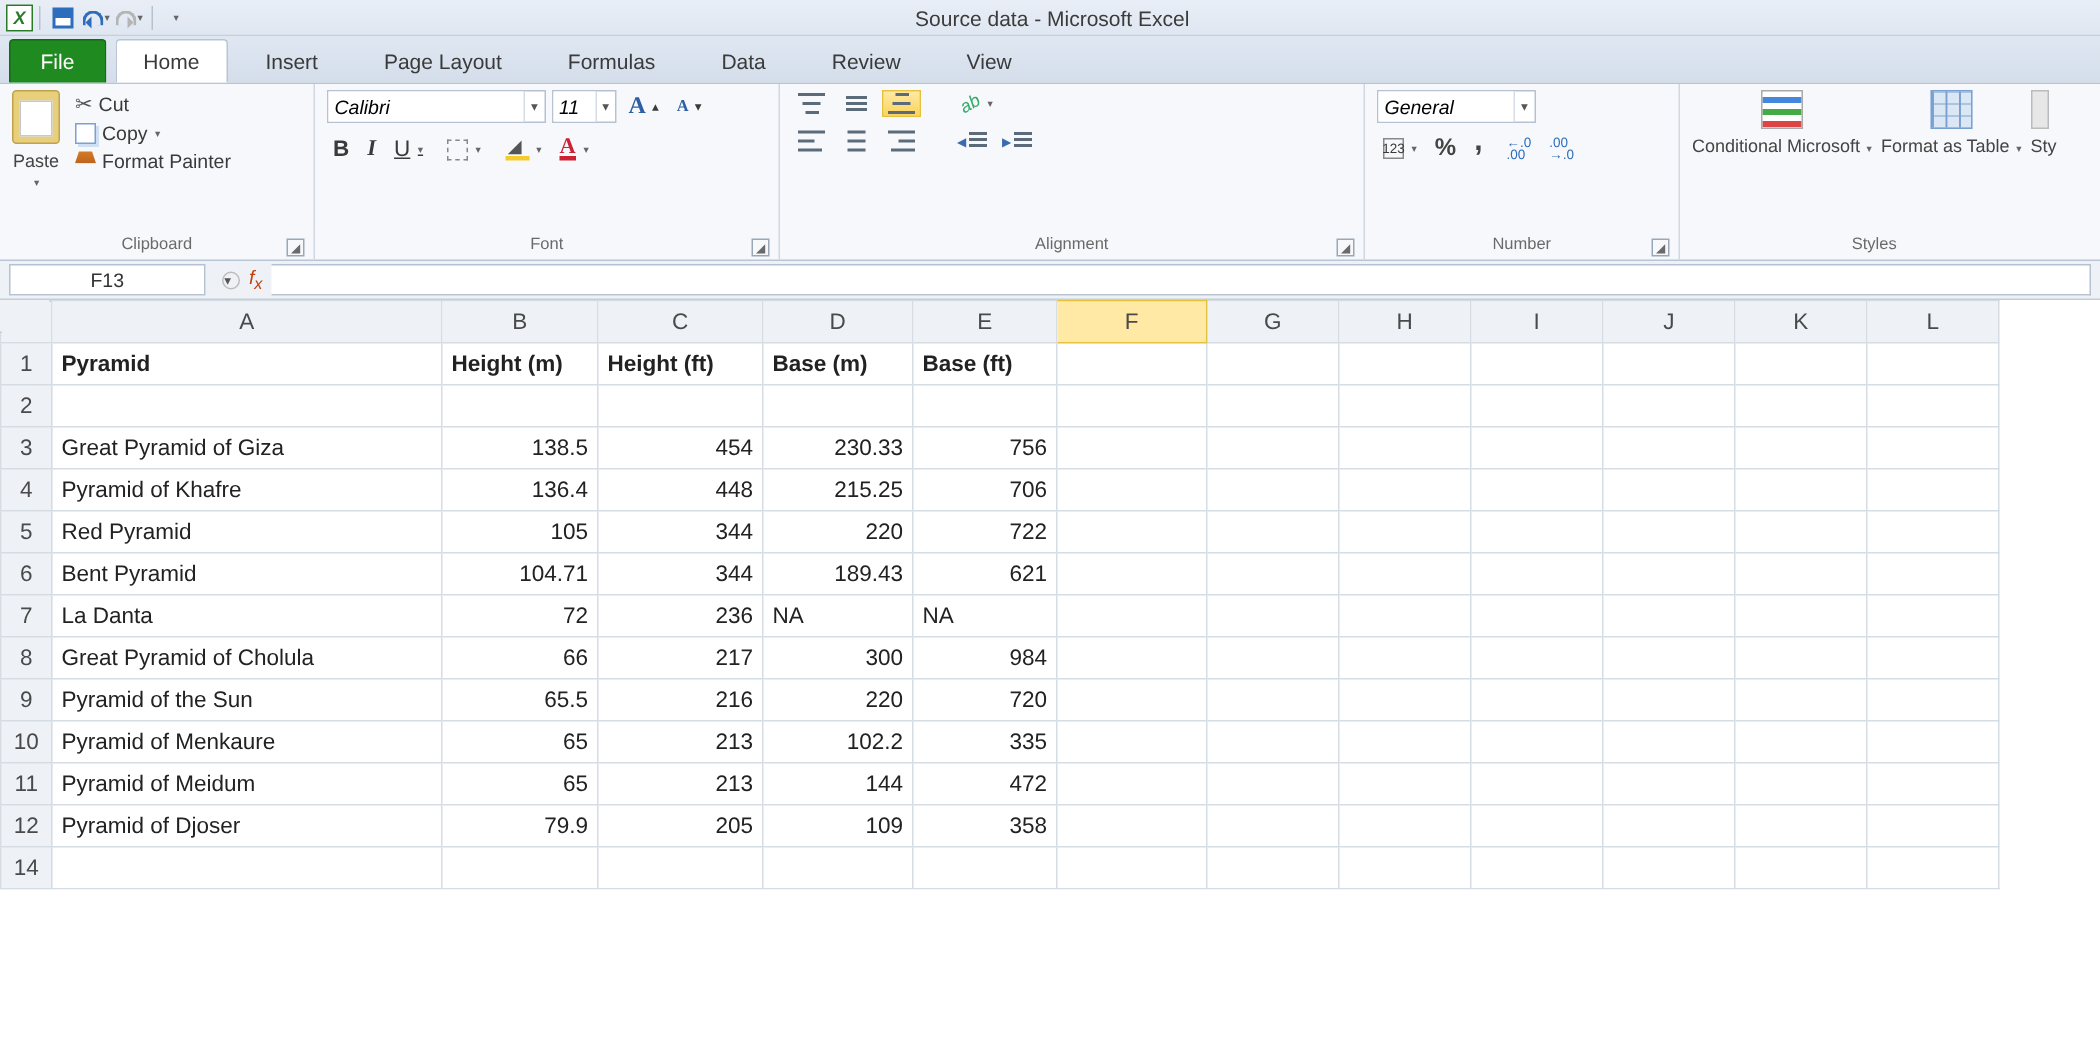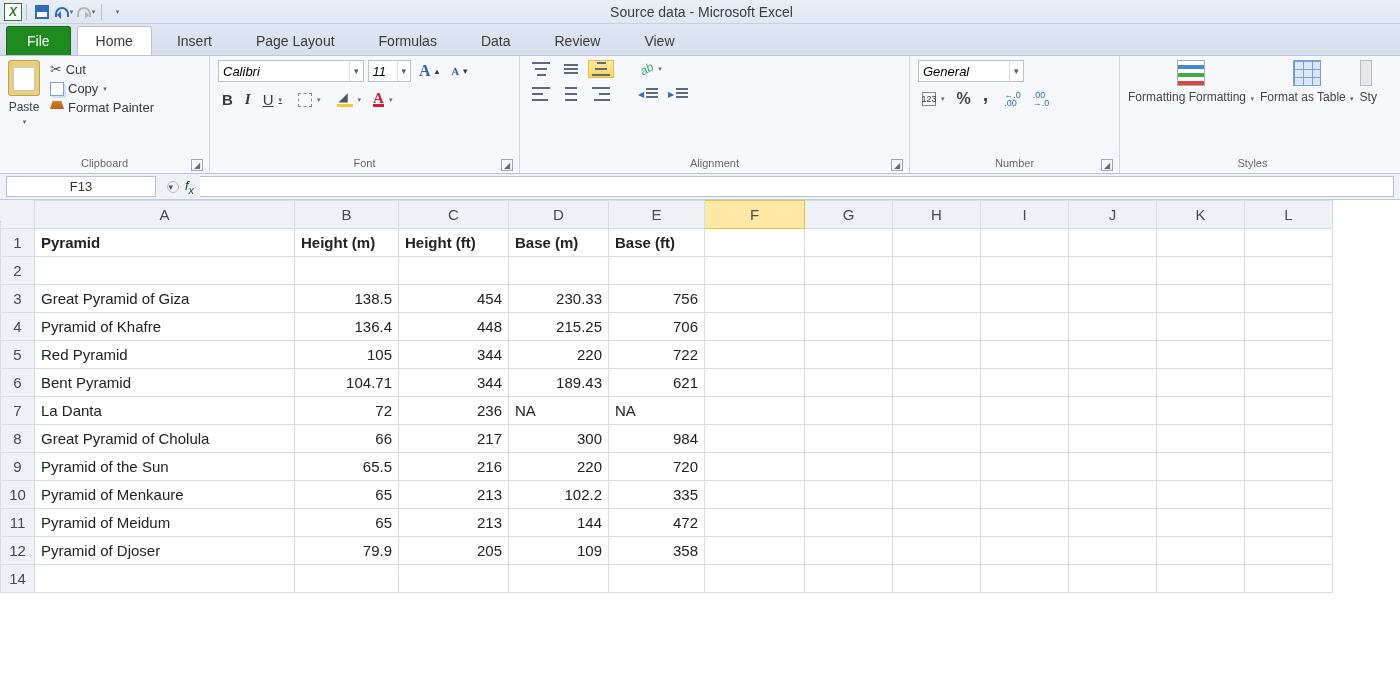--- a/index.html
+++ b/index.html
@@ -120,25 +120,25 @@
   .acct-ic { width:14px; height:14px; border:1px solid #888; display:inline-flex; align-items:center; justify-content:center; font-size:9px;}
   .acct-ic::before { content:"123"; }
 
   
   .cond-ic, .fmt-tbl-ic { width:28px; height:26px; display:inline-block; }
   .cond-ic { background: repeating-linear-gradient(0deg,#d44 0 4px,#fff 4px 8px,#4a4 8px 12px,#fff 12px 16px,#48d 16px 20px,#fff 20px 24px); border:1px solid #aaa;}
   .fmt-tbl-ic { background: #dbe7f5; border:1px solid #7aa0cf; background-image: linear-gradient(#7aa0cf 1px, transparent 1px), linear-gradient(90deg,#7aa0cf 1px, transparent 1px); background-size: 9px 8px;}
 
   
   .fbar-row { display:flex; align-items:stretch; height:26px; border-bottom:1px solid #c5cdd8; background:#eef2f7;}
-  .name-box { width:150px; border:1px solid #b7c2d1; background:#fff; margin:2px 0 2px 6px; display:flex; align-items:center; padding:0 6px; font-size:13px; justify-content:center; position:relative;}
+  .name-box { width:131px; border:1px solid #b7c2d1; background:#fff; margin:2px 0 2px 6px; display:flex; align-items:center; padding:0 6px; font-size:13px; justify-content:center; position:relative;}
   .name-box .caret2 { position:absolute; right:-18px; font-size:9px; color:#555;}
   .insert-fn { width:44px; display:flex; align-items:center; justify-content:flex-end; gap:6px; padding-right:6px;}
   .insert-fn .circ { width:12px; height:12px; border:1px solid #bcbcbc; border-radius:50%;}
-  .fx { font-style:italic; font-size:13px; color:#14532d;}
+  .fx { font-style:italic; font-size:13px; color:#c2410c;}
   .formula-input { flex:1; border:1px solid #b7c2d1; border-left:none; background:#fff; margin:2px 6px 2px 0; padding:0 6px; font-size:13px;}
 
   
   .grid-wrap { position:relative; }
   .corner { position:absolute; left:0; top:0; width:34px; height:22px; background:#eef2f7; border-right:1px solid #c5cdd8; border-bottom:1px solid #c5cdd8;}
   .corner::after { content:""; position:absolute; right:3px; bottom:3px; width:0; height:0; border:6px solid transparent; border-bottom-color:#b7c2d1; border-right-color:#b7c2d1;}
   table.sheet { border-collapse:collapse; table-layout:fixed; margin-left:0; }
   table.sheet th, table.sheet td { border:1px solid #d6dce4; height:28px; font-size:15px; }
   table.sheet thead th { background:#eef2f7; color:#4a4a4a; font-weight:normal; text-align:center; position:relative;}
   table.sheet thead th:first-child { width:34px; background:#eef2f7;}
@@ -355,21 +355,21 @@
     <div class="group-label-row">
       <span class="group-label">Number</span>
       <span class="dialog-launcher">◢</span>
     </div>
   </div>
 
   <div class="group" style="min-width:200px; border-right:none">
     <div class="group-body">
       <div class="big-vert">
         <span class="cond-ic"></span>
-        <span><span>Formatting Formatting</span> <span class="mini-drop">▾</span></span>
+        <span><span>Conditional Microsoft</span> <span class="mini-drop">▾</span></span>
       </div>
       <div class="big-vert">
         <span class="fmt-tbl-ic"></span>
         <span><span>Format as Table</span> <span class="mini-drop">▾</span></span>
       </div>
       <div class="big-vert" style="align-items:flex-start">
         <span style="width:12px;height:26px;background:#e7e7e7;border:1px solid #bbb"></span>
         <span>Sty</span>
       </div>
     </div>

